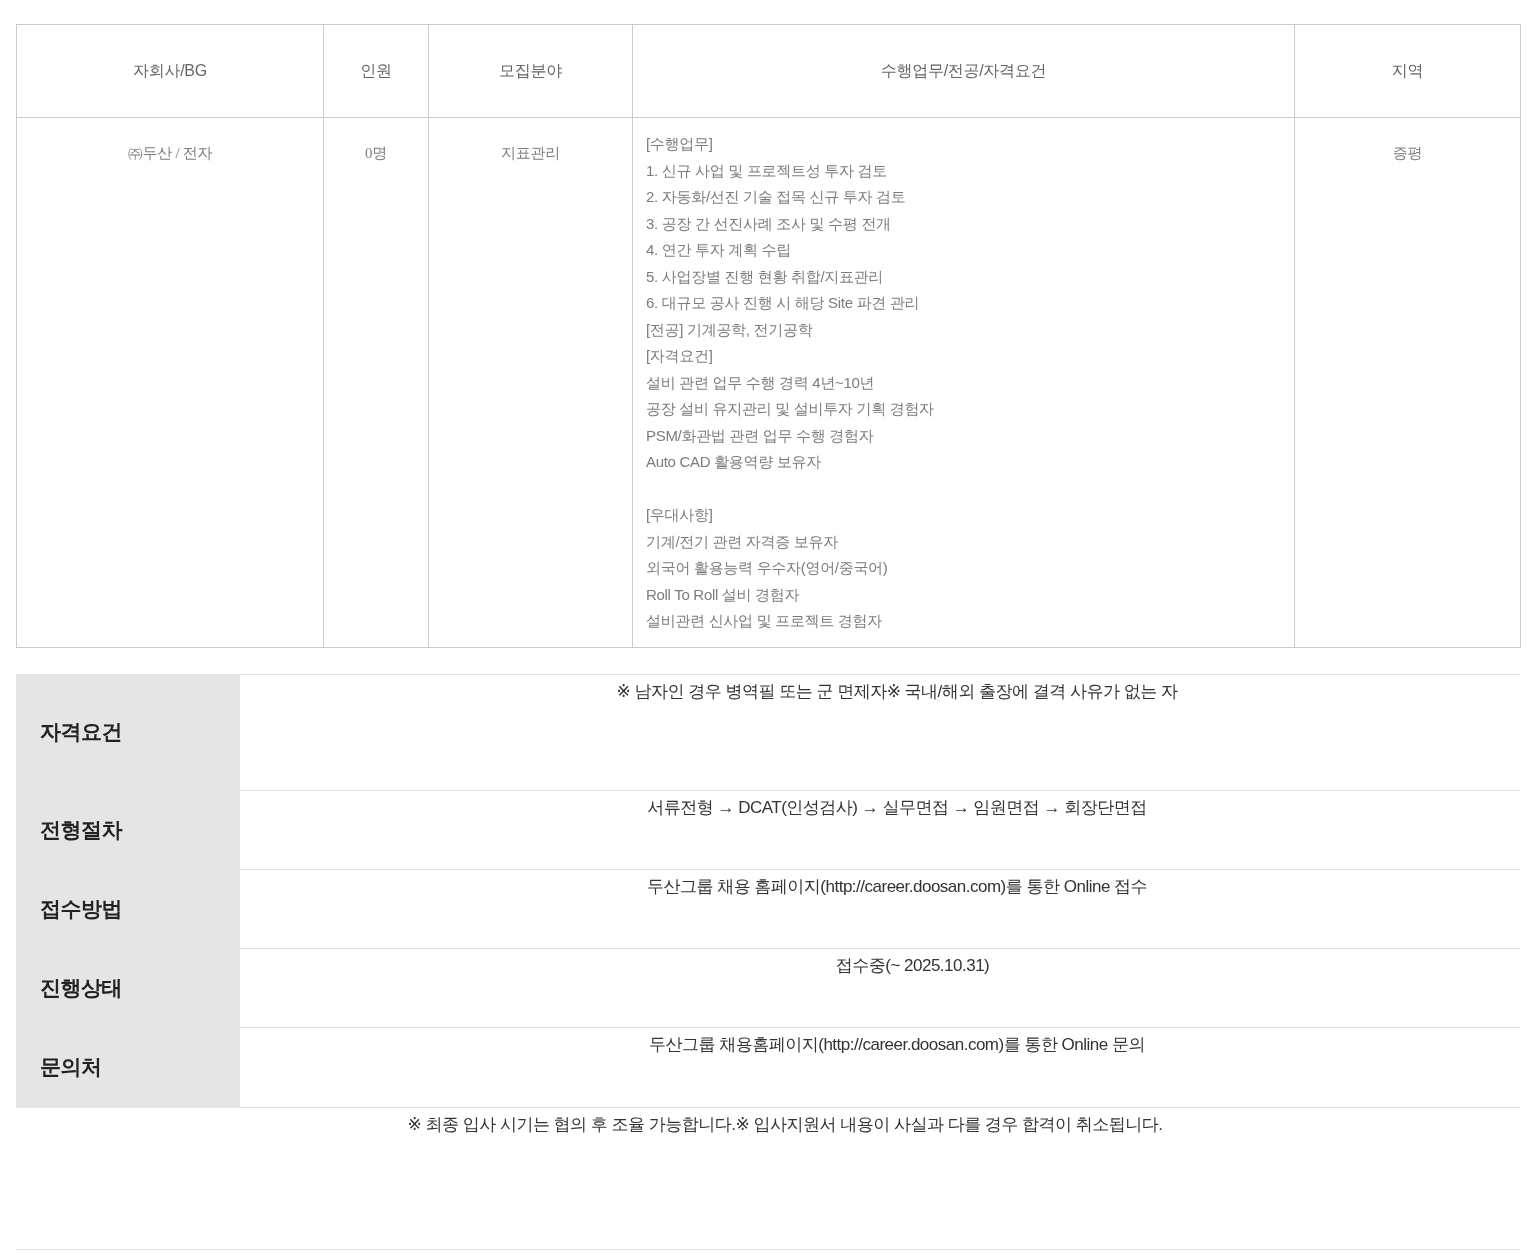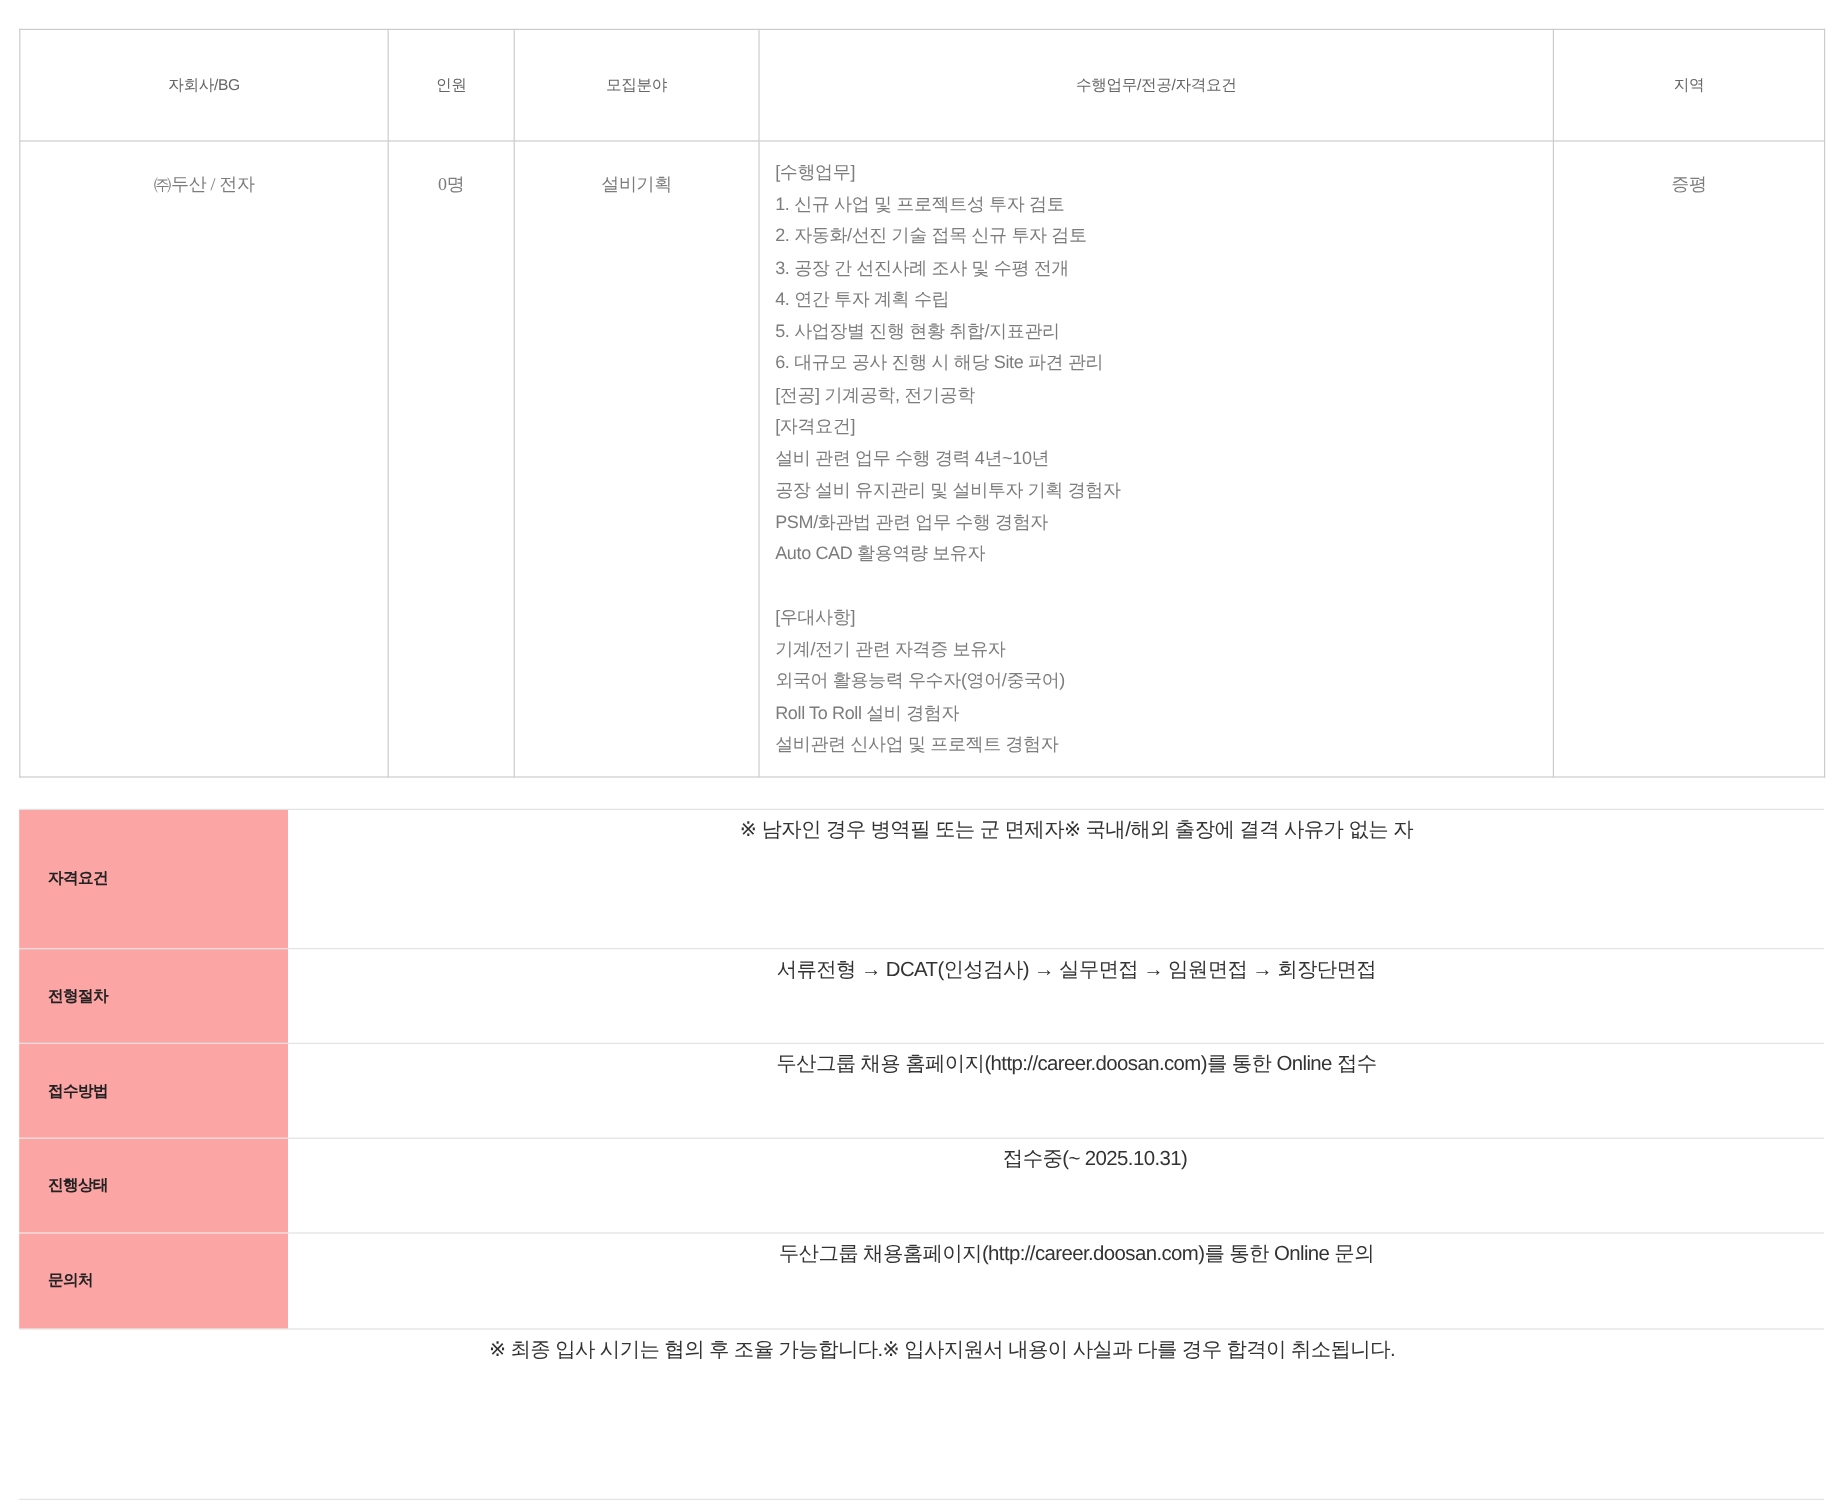--- a/index.html
+++ b/index.html
@@ -20,21 +20,21 @@
     table-layout: fixed;
   }
   .job-table th, .job-table td {
     border: 1px solid #ccc;
     font-weight: normal;
   }
   .job-table thead th {
     height: 93px;
     text-align: center;
     vertical-align: middle;
-    font-size: 13px;
+    font-size: 16px;
     color: #666;
     letter-spacing: -0.3px;
   }
   .job-table tbody td {
     vertical-align: top;
     font-size: 15px;
     color: #7c7c7c;
     letter-spacing: -0.3px;
   }
   .job-table td.center-cell {
@@ -59,25 +59,25 @@
     width: 1504px;
     border-bottom: 1px solid #e2e2e2;
   }
   .info-row {
     display: flex;
     border-top: 1px solid #e2e2e2;
   }
   .info-label {
     width: 224px;
     flex: 0 0 224px;
-    background: #fca5a5;
+    background: #e5e5e5;
     display: flex;
     align-items: center;
     padding-left: 24px;
-    font-size: 13px;
+    font-size: 21px;
     font-weight: bold;
     color: #222;
     letter-spacing: -0.5px;
   }
   .info-content {
     flex: 1;
     display: flex;
     justify-content: center;
     padding-left: 34px;
     font-size: 17px;
@@ -110,21 +110,21 @@
       <th>인원</th>
       <th>모집분야</th>
       <th>수행업무/전공/자격요건</th>
       <th>지역</th>
     </tr>
   </thead>
   <tbody>
     <tr>
       <td class="center-cell">㈜두산 / 전자</td>
       <td class="center-cell">0명</td>
-      <td class="center-cell">설비기획</td>
+      <td class="center-cell">지표관리</td>
       <td class="details-cell">
         <div class="detail-line">[수행업무]</div>
         <div class="detail-line">1. 신규 사업 및 프로젝트성 투자 검토</div>
         <div class="detail-line">2. 자동화/선진 기술 접목 신규 투자 검토</div>
         <div class="detail-line">3. 공장 간 선진사례 조사 및 수평 전개</div>
         <div class="detail-line">4. 연간 투자 계획 수립</div>
         <div class="detail-line">5. 사업장별 진행 현황 취합/지표관리</div>
         <div class="detail-line">6. 대규모 공사 진행 시 해당 Site 파견 관리</div>
         <div class="detail-line">[전공] 기계공학, 전기공학</div>
         <div class="detail-line">[자격요건]</div>

